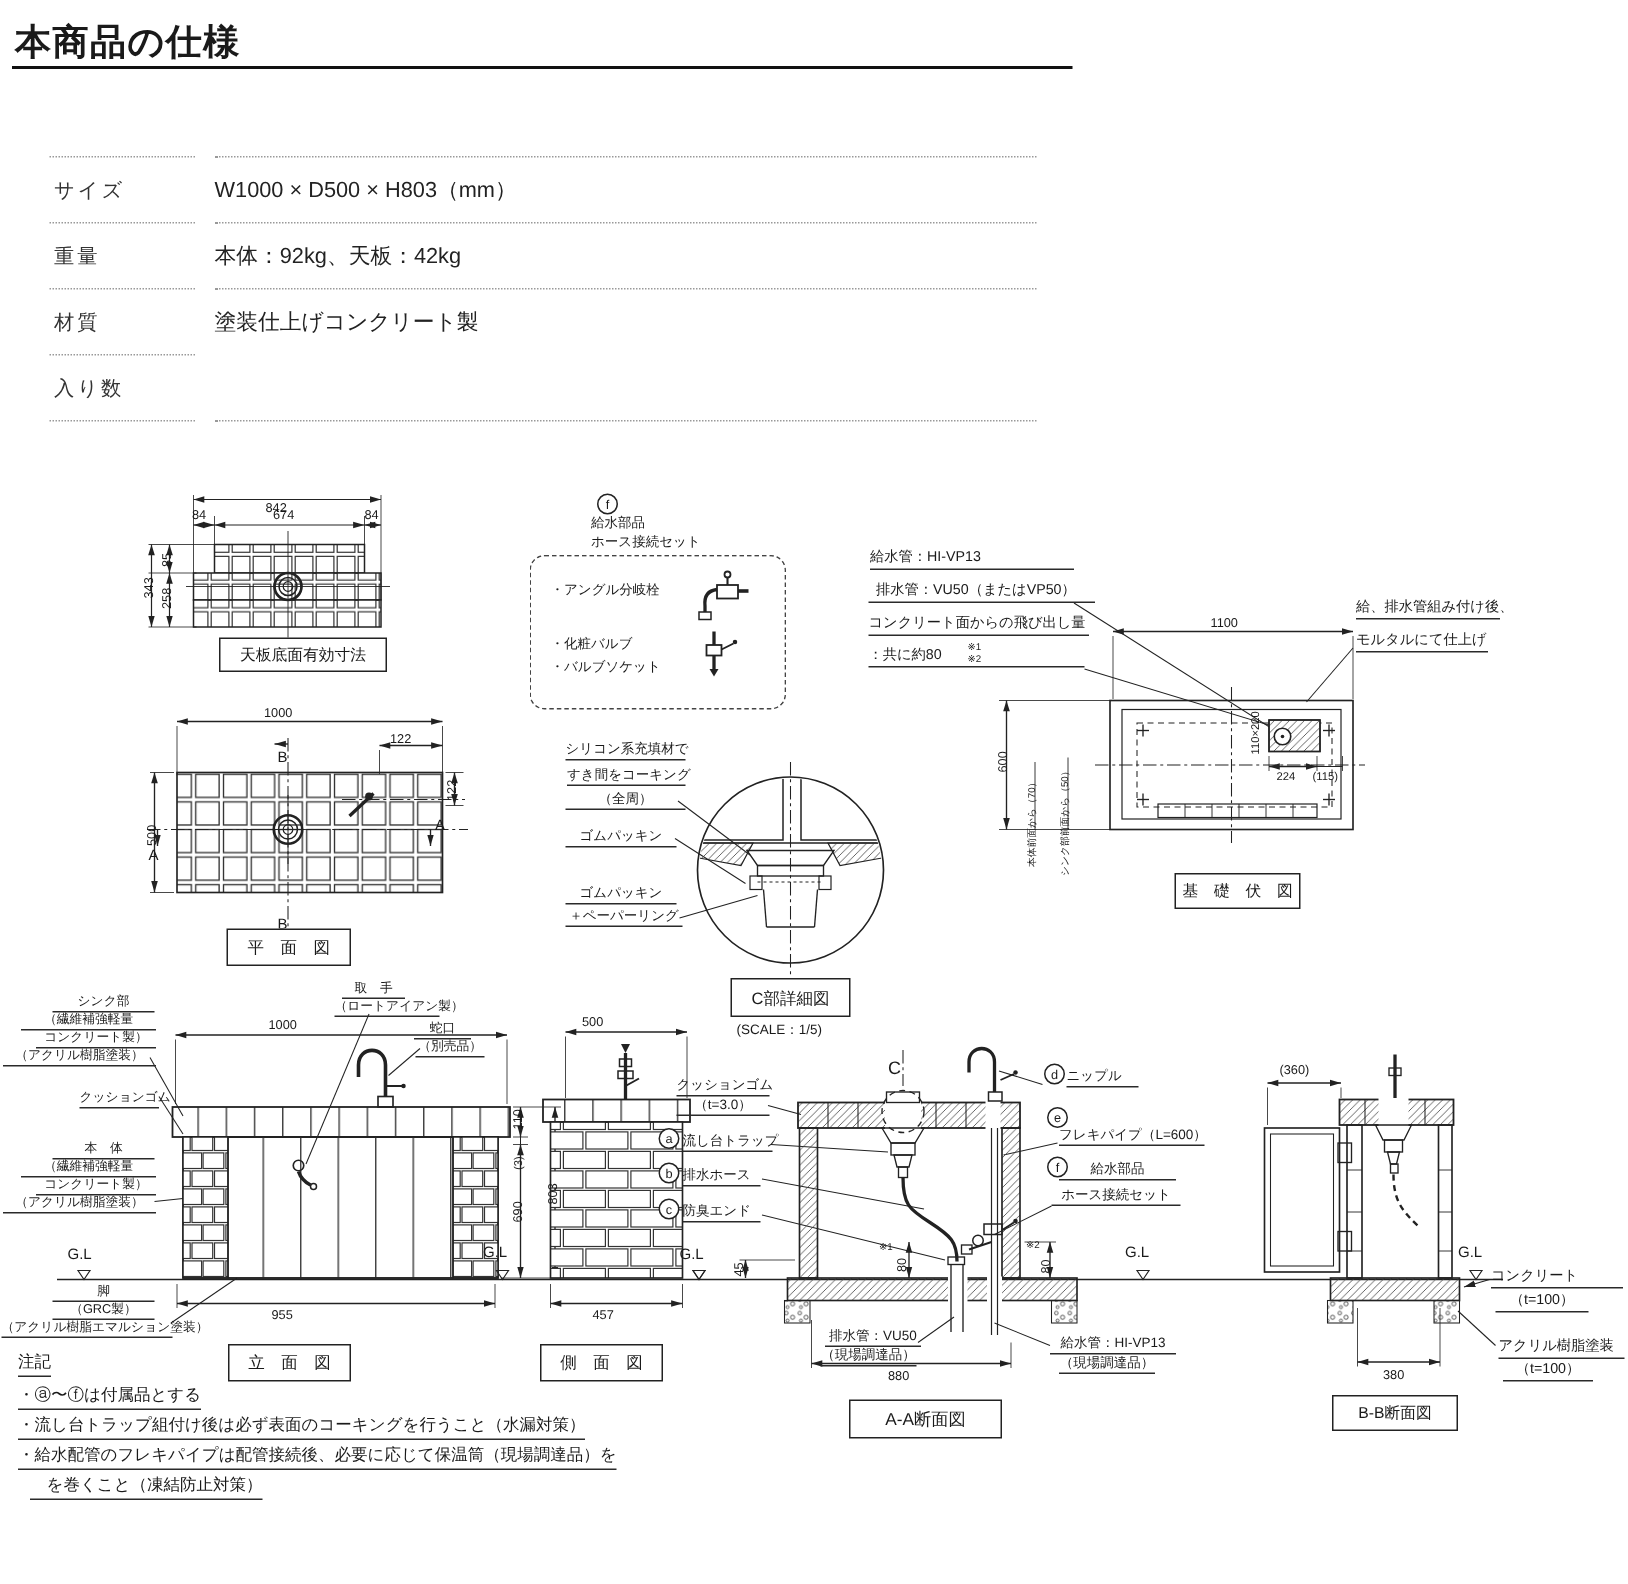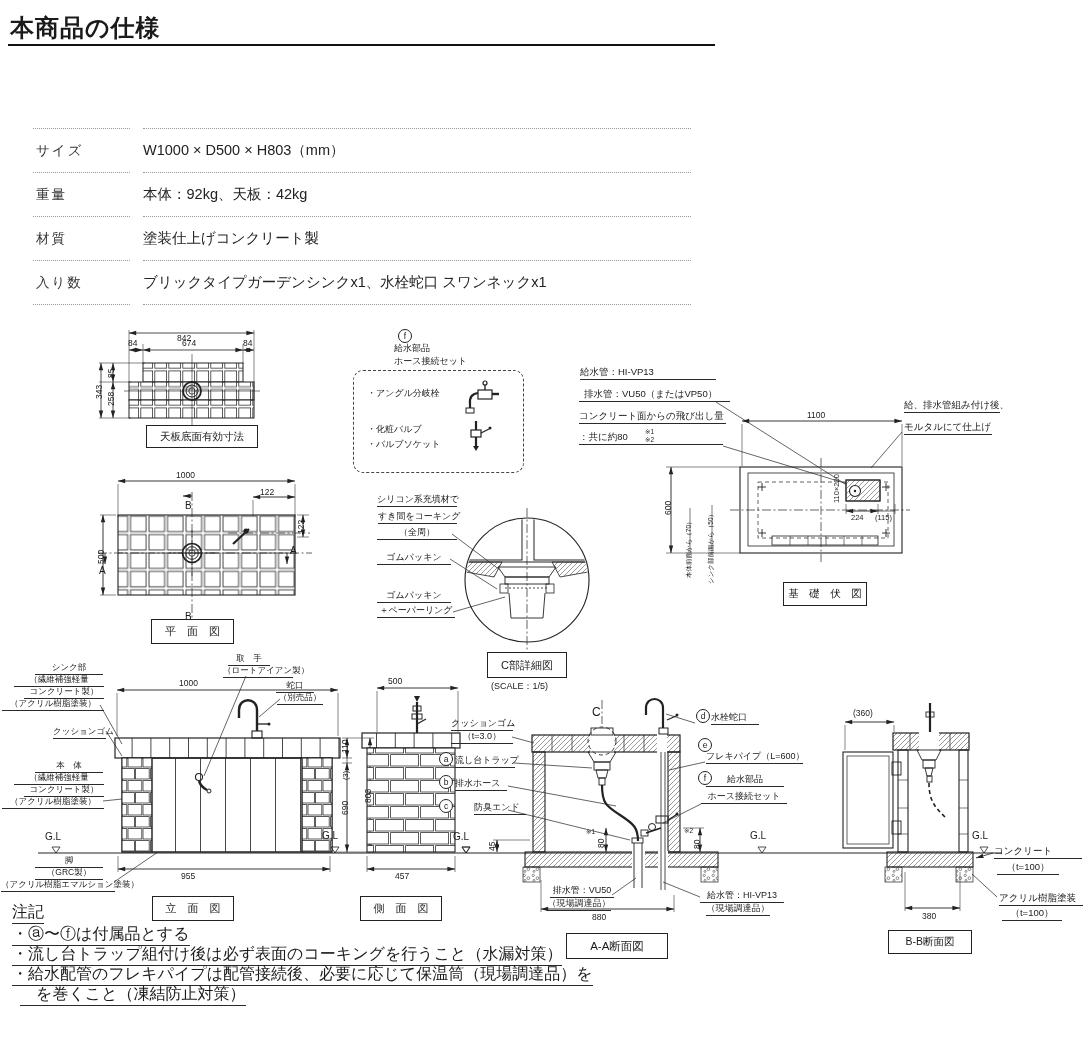--- a/index.html
+++ b/index.html
@@ -4,28 +4,28 @@
 <style>
   html,body{margin:0;padding:0;background:#fff;}
   .stage{position:relative;width:1085px;height:1056px;background:#fff;overflow:hidden;
          font-family:"Liberation Sans","DejaVu Sans",sans-serif;color:#1a1a1a;}
   .abs{position:absolute;}
   .t{position:absolute;font-size:9.5px;line-height:1.25;white-space:nowrap;color:#1a1a1a;}
   .c{text-align:center;}
   .u{border-bottom:1px solid #2a2a2a;padding-bottom:1px;}
   .rv{transform:rotate(-90deg);transform-origin:0 0;}
   .f6{font-size:6.5px;} .f7{font-size:7.5px;} .f8{font-size:8.5px;} .f9{font-size:9px;}
-  .f10{font-size:10px;} .f11{font-size:16px;} .f12{font-size:12px;}
+  .f10{font-size:10px;} .f11{font-size:11px;} .f12{font-size:12px;}
   .mk{position:absolute;width:12px;height:12px;border:1px solid #222;border-radius:50%;
       font-size:8.5px;line-height:12px;text-align:center;background:#fff;}
   .tbox{position:absolute;border:1.2px solid #222;background:#fff;display:flex;
         align-items:center;justify-content:center;font-size:11px;white-space:nowrap;}
   .page-title{position:absolute;left:10px;top:12px;font-size:24px;font-weight:bold;letter-spacing:1px;}
   .title-rule{position:absolute;left:8px;top:44px;width:707px;height:2px;background:#111;}
-  .spec{position:absolute;left:33px;top:128px;width:658px;}
+  .spec{position:absolute;left:33px;top:104px;width:658px;}
   .srow{display:flex;height:44px;}
   .scl{width:97px;display:flex;align-items:center;border-top:1px dotted #999;
        font-size:13.5px;color:#333;letter-spacing:2px;padding-left:3px;box-sizing:border-box;}
   .sgap{width:13px;}
   .scv{flex:1;display:flex;align-items:center;border-top:1px dotted #999;font-size:14.5px;color:#222;}
   .sbot{display:flex;height:0;}
   .sbl{width:97px;border-top:1px dotted #999;} .sbv{flex:1;border-top:1px dotted #999;}
   .dash-box{position:absolute;border:1.4px dashed #444;border-radius:10px;background:transparent;}
   svg{position:absolute;left:0;top:0;}
 </style>
@@ -49,21 +49,20 @@
       <div class="scv">本体：92kg、天板：42kg</div>
     </div>
     <div class="srow">
       <div class="scl">材質</div>
       <div class="sgap"></div>
       <div class="scv">塗装仕上げコンクリート製</div>
     </div>
     <div class="srow">
       <div class="scl">入り数</div>
       <div class="sgap"></div>
-      <div class="scv">ブリックタイプガーデンシンクx1、水栓蛇口 スワンネックx1</div>
     </div>
     <div class="sbot">
         <div class="sbl"></div>
         <div class="sgap"></div>
         <div class="sbv"></div>
       </div>
   </div>
 
   <svg width="1085" height="1056" viewBox="0 0 1085 1056">
     <defs>
@@ -500,23 +499,23 @@
     </div>
 
   <span class="t f12" style="left:592px;top:705px;">C</span>
   <span class="t f9 u c" style="left:451px;top:718px;width:62px;">クッションゴム</span>
   <span class="t f9 u c" style="left:451px;top:731px;width:62px;">（t=3.0）</span>
   <span class="mk" style="left:439px;top:752px;">a</span>
   <span class="t f9 u" style="left:455px;top:755px;width:60px;">流し台トラップ</span>
   <span class="mk" style="left:439px;top:775px;">b</span>
   <span class="t f9 u" style="left:455px;top:778px;width:52px;">排水ホース</span>
   <span class="mk" style="left:439px;top:799px;">c</span>
-  <span class="t f9 u" style="left:455px;top:802px;width:52px;margin-left:19px;">防臭エンド</span>
+  <span class="t f9 u" style="left:455px;top:802px;width:52px;">防臭エンド</span>
   <span class="mk" style="left:696px;top:709px;">d</span>
-  <span class="t f9 u" style="left:711px;top:712px;width:48px;">水栓蛇口</span>
+  <span class="t f9 u" style="left:711px;top:712px;width:48px;">ニップル</span>
   <span class="mk" style="left:698px;top:738px;">e</span>
   <span class="t f9 u" style="left:706px;top:751px;width:97px;">フレキパイプ（L=600）</span>
   <span class="mk" style="left:698px;top:771px;">f</span>
   <span class="t f9 u c" style="left:706px;top:774px;width:78px;">給水部品</span>
   <span class="t f9 u c" style="left:701px;top:791px;width:86px;">ホース接続セット</span>
   <span class="t f8 rv" style="left:596px;top:848px;">80</span>
   <span class="t f6" style="left:586px;top:828px;">※1</span>
   <span class="t f8 rv" style="left:692px;top:849px;">80</span>
   <span class="t f6" style="left:684px;top:827px;">※2</span>
   <span class="t f8 rv" style="left:487px;top:851px;">45</span>

